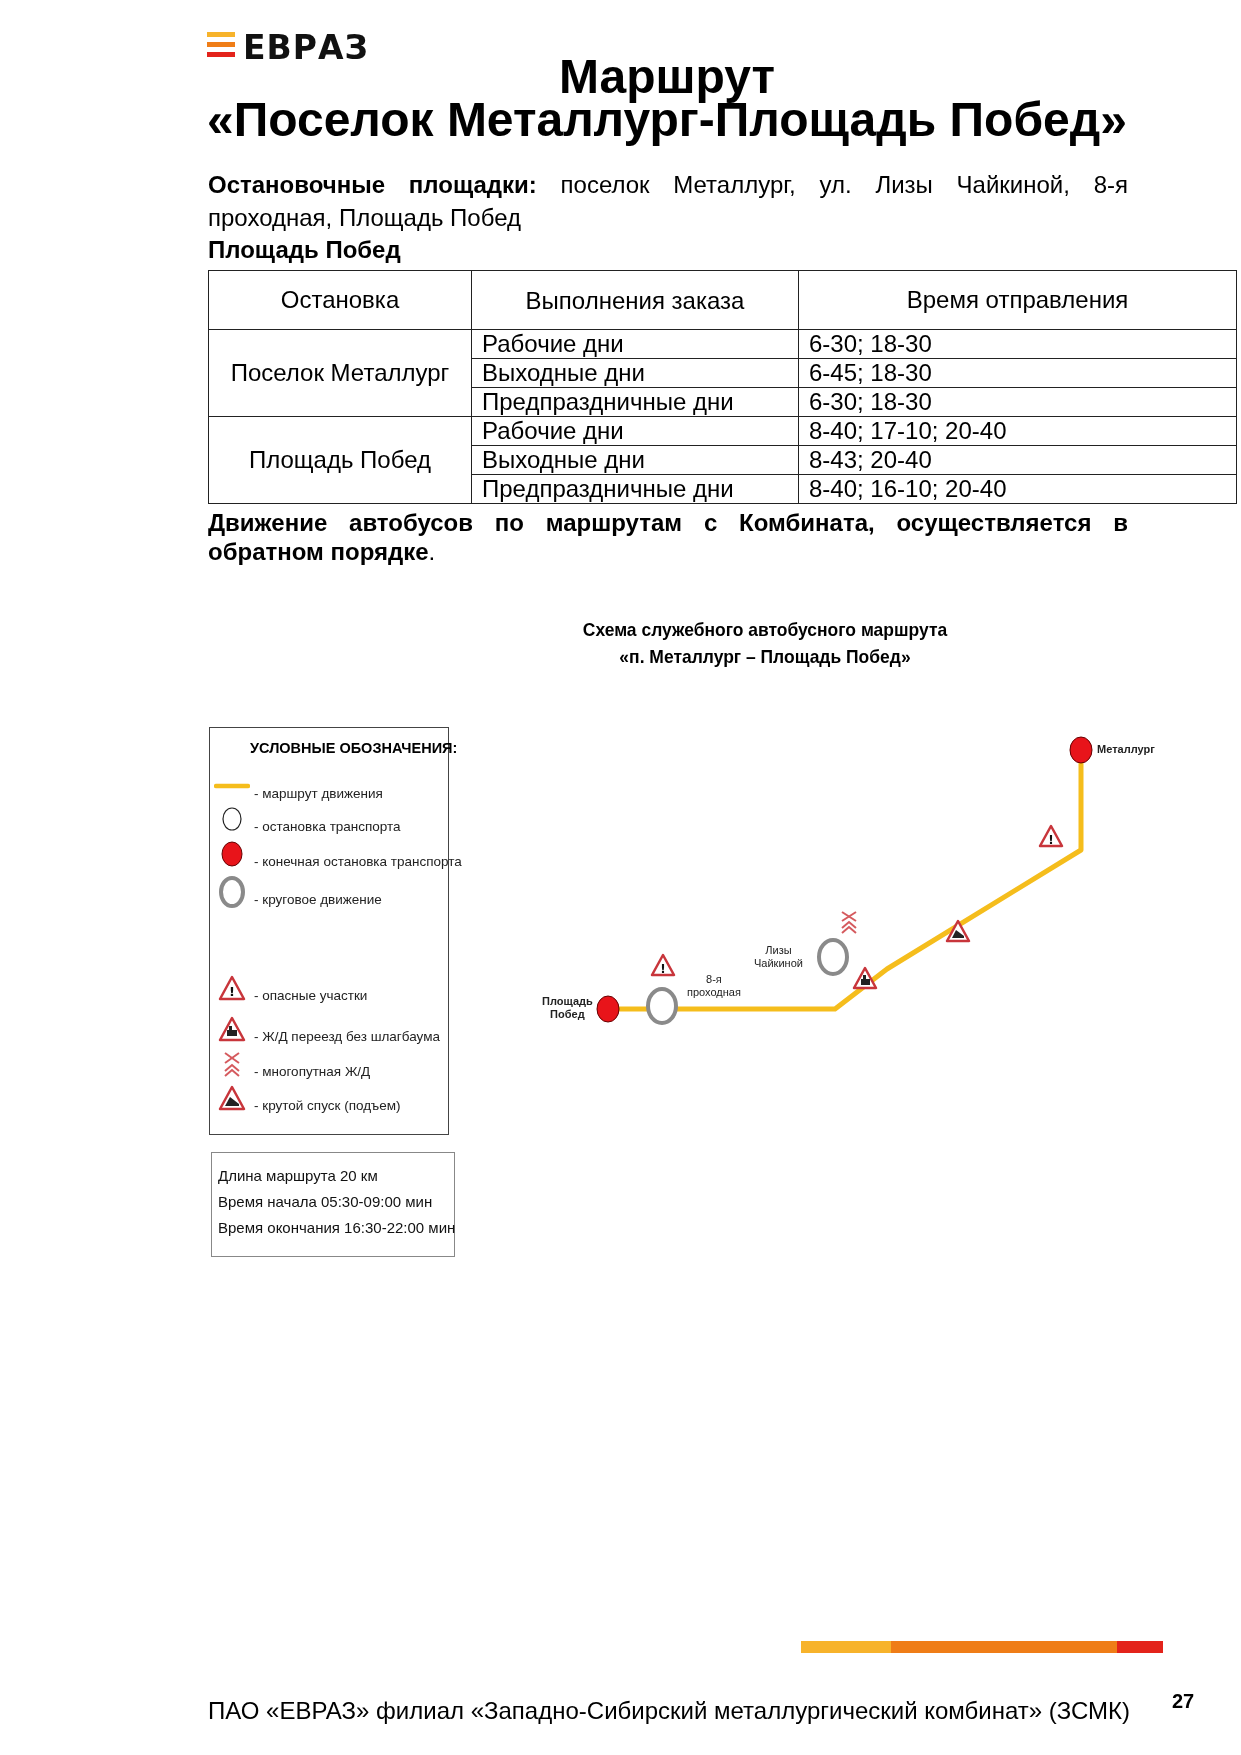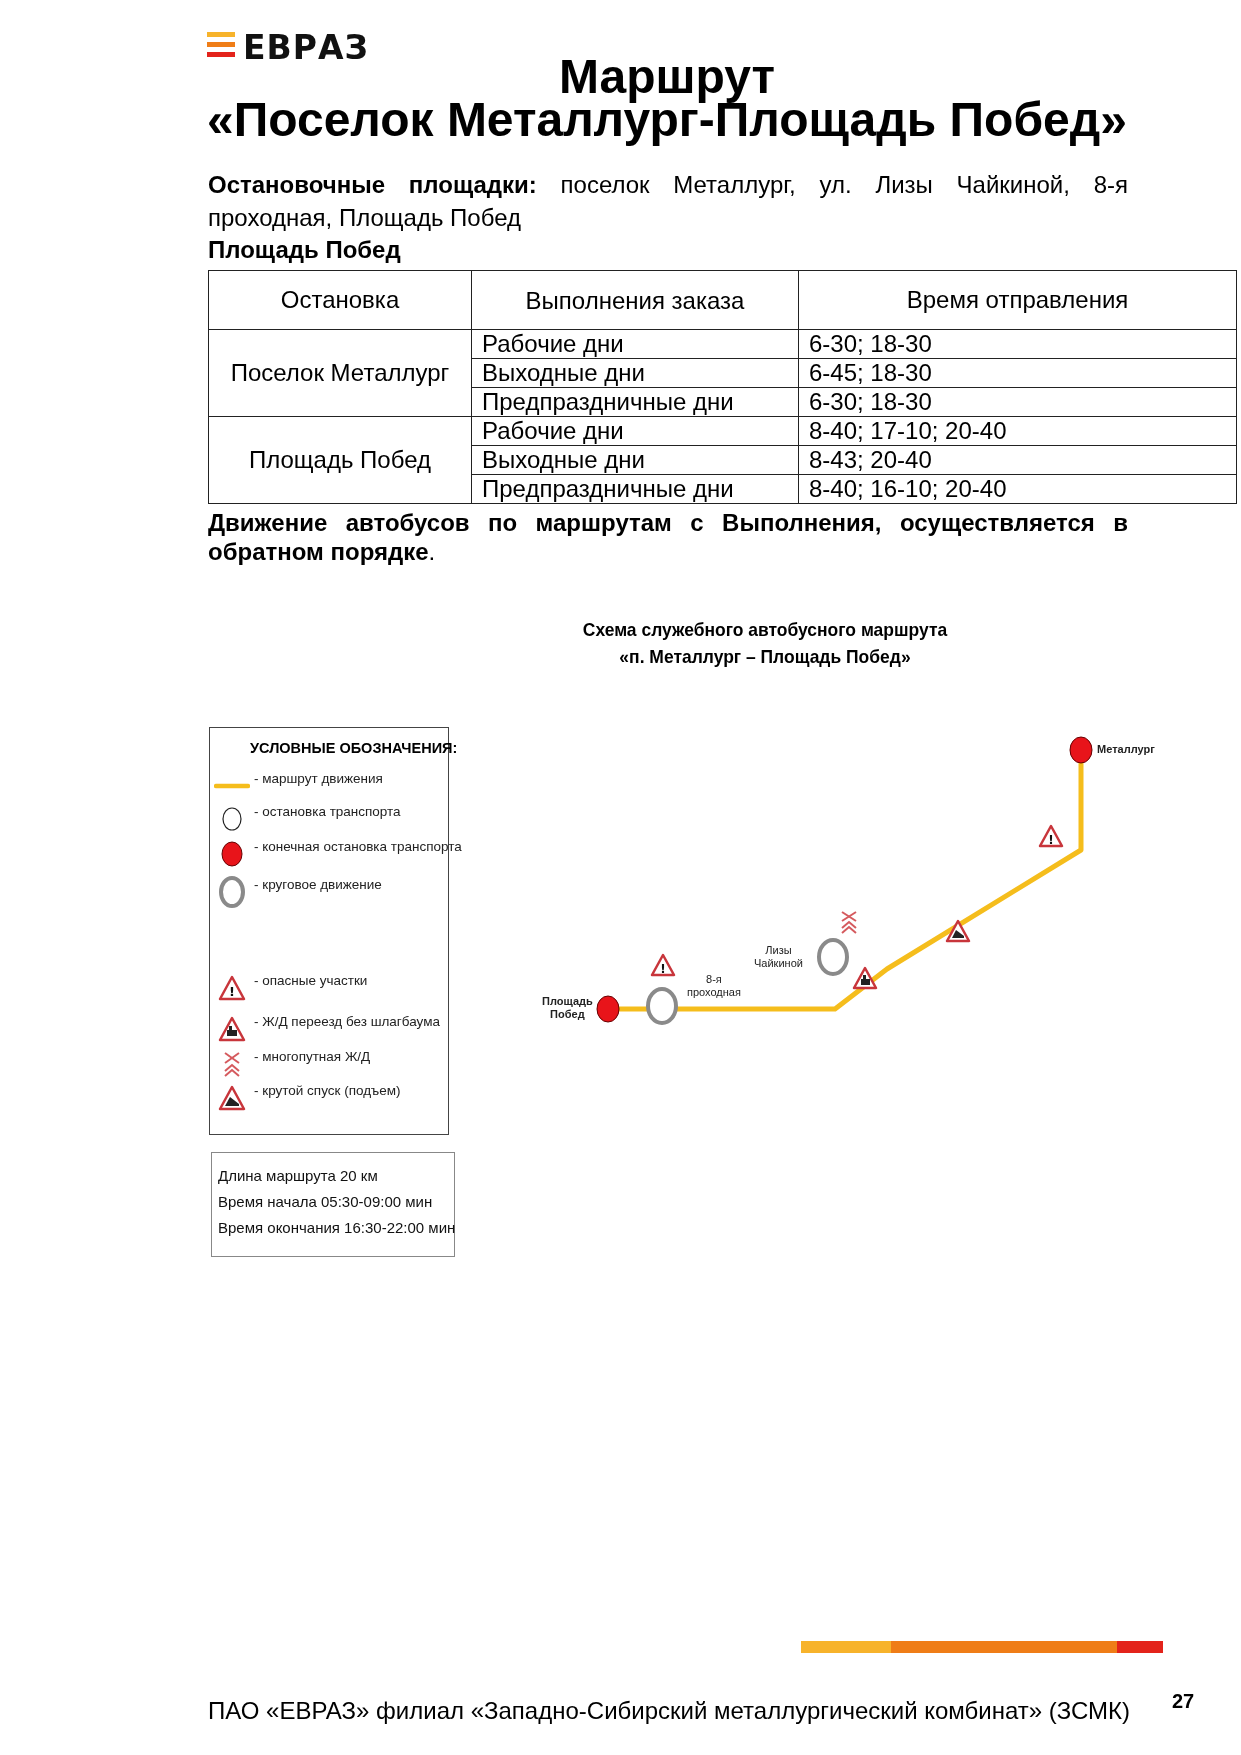--- a/index.html
+++ b/index.html
@@ -38,21 +38,21 @@
 
   .note { top: 508px; font-weight: bold; text-align: justify; text-align-last: left; line-height: 29px; }
 
   
   .scheme-title { left: 480px; width: 570px; top: 616px; text-align: center; font-weight: bold;
                   font-size: 19px; line-height: 27px; transform: scaleX(0.92); }
 
   
   .legend { left: 209px; top: 727px; width: 240px; height: 408px; border: 1.5px solid #444; box-sizing: border-box; text-decoration: underline; }
   .legend-title { position: absolute; left: 40px; top: 12px; font-size: 14.5px; font-weight: bold; white-space: nowrap; }
-  .legend-item { position: absolute; left: 0; width: 238px; height: 30px; display: flex; align-items: flex-start; }
+  .legend-item { position: absolute; left: 0; width: 238px; height: 30px; display: flex; align-items: flex-end; }
   .legend-item .ico { width: 44px; height: 30px; display: flex; align-items: center; justify-content: center; flex: none; }
   .legend-item .lbl { font-size: 13.5px; white-space: nowrap; color: #222; }
 
   .info { left: 211px; top: 1152px; width: 244px; height: 105px; border: 1.5px solid #888; box-sizing: border-box;
           padding: 10px 0 0 6px; font-size: 15px; line-height: 26px; color: #111; }
   .info div { white-space: nowrap; }
 
   
   .map { left: 520px; top: 710px; width: 680px; height: 340px; }
   .map-label { position: absolute; font-size: 11px; line-height: 13px; text-align: center; white-space: nowrap; color: #222; }
@@ -114,21 +114,21 @@
       <td>Выходные дни</td>
       <td>8-43; 20-40</td>
     </tr>
     <tr>
       <td>Предпраздничные дни</td>
       <td>8-40; 16-10; 20-40</td>
     </tr>
   </tbody>
 </table>
 
-<div class="abs para note"><span>Движение автобусов по маршрутам с Выполнения, осуществляется в обратном порядке</span><span style="font-weight:normal">.</span></div>
+<div class="abs para note"><span>Движение автобусов по маршрутам с Комбината, осуществляется в обратном порядке</span><span style="font-weight:normal">.</span></div>
 
 <div class="abs scheme-title">
   <div>Схема служебного автобусного маршрута</div>
   <div>«п. Металлург – Площадь Побед»</div>
 </div>
 
 <div class="abs legend">
   <div class="legend-title">УСЛОВНЫЕ ОБОЗНАЧЕНИЯ:</div>
 
   <div class="legend-item" style="top:43px">

